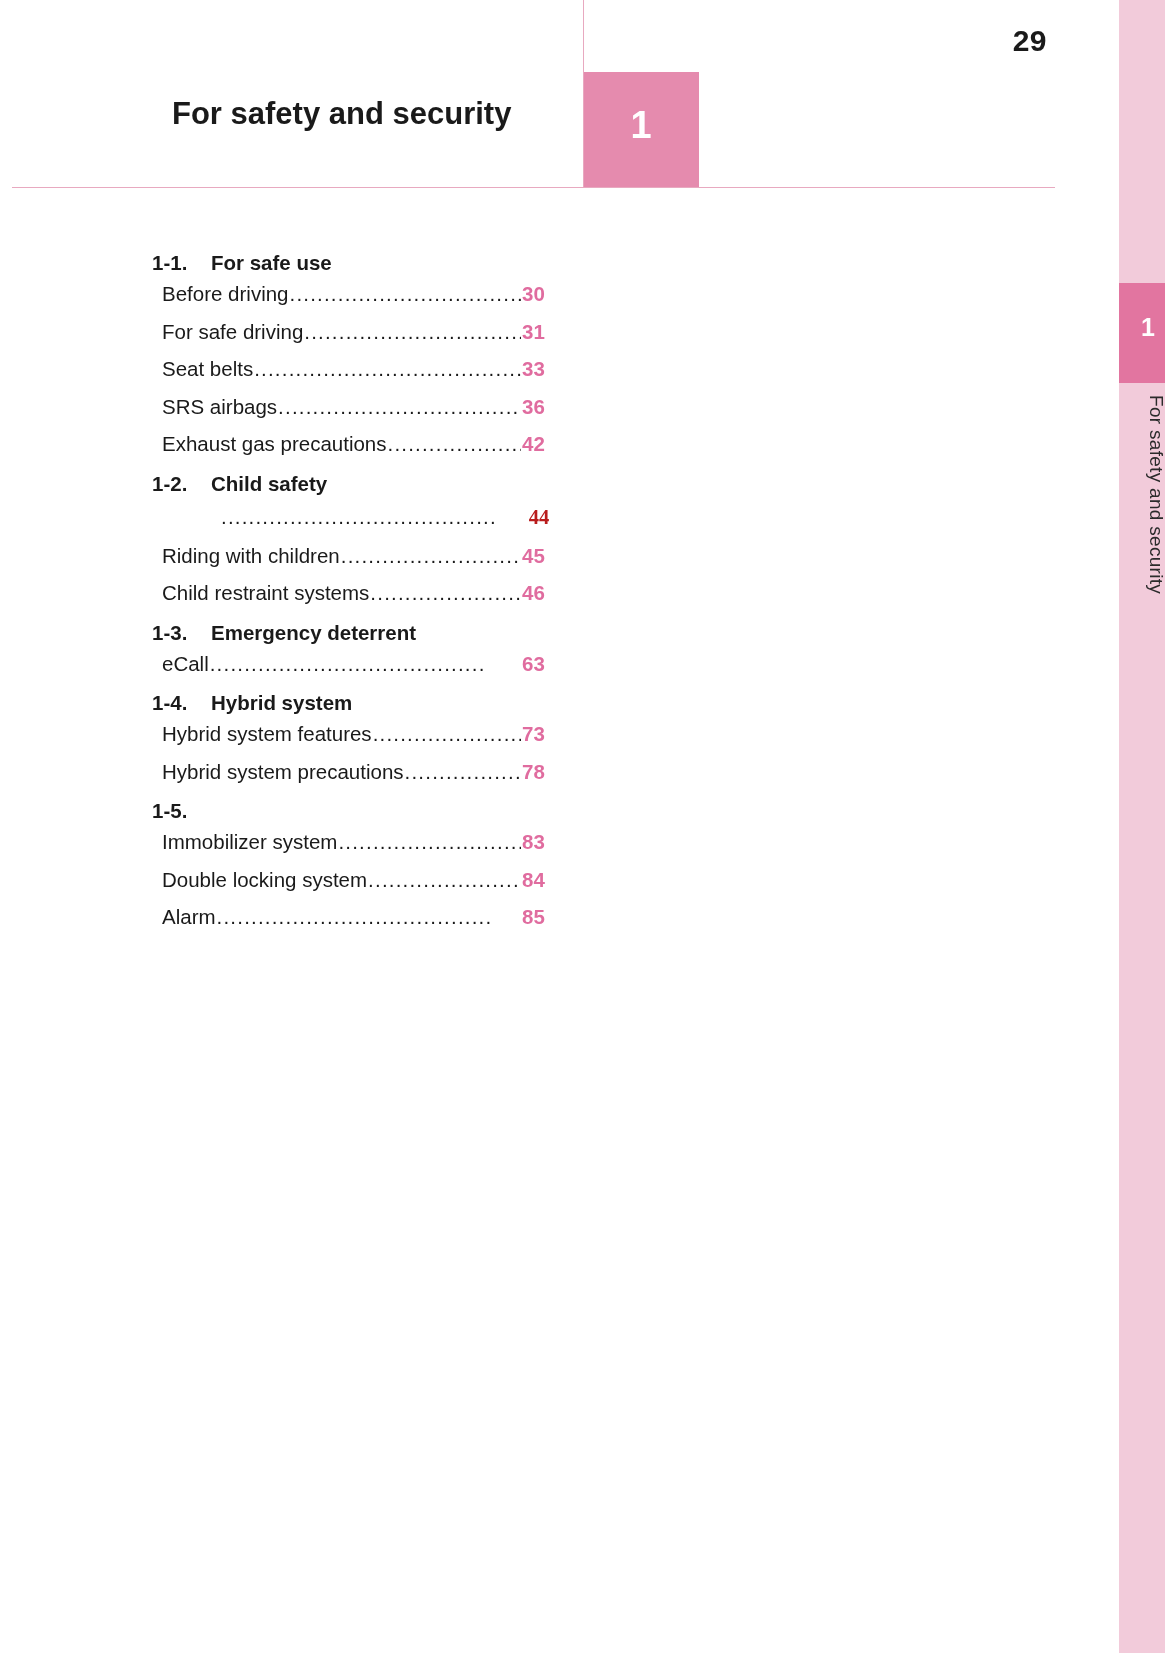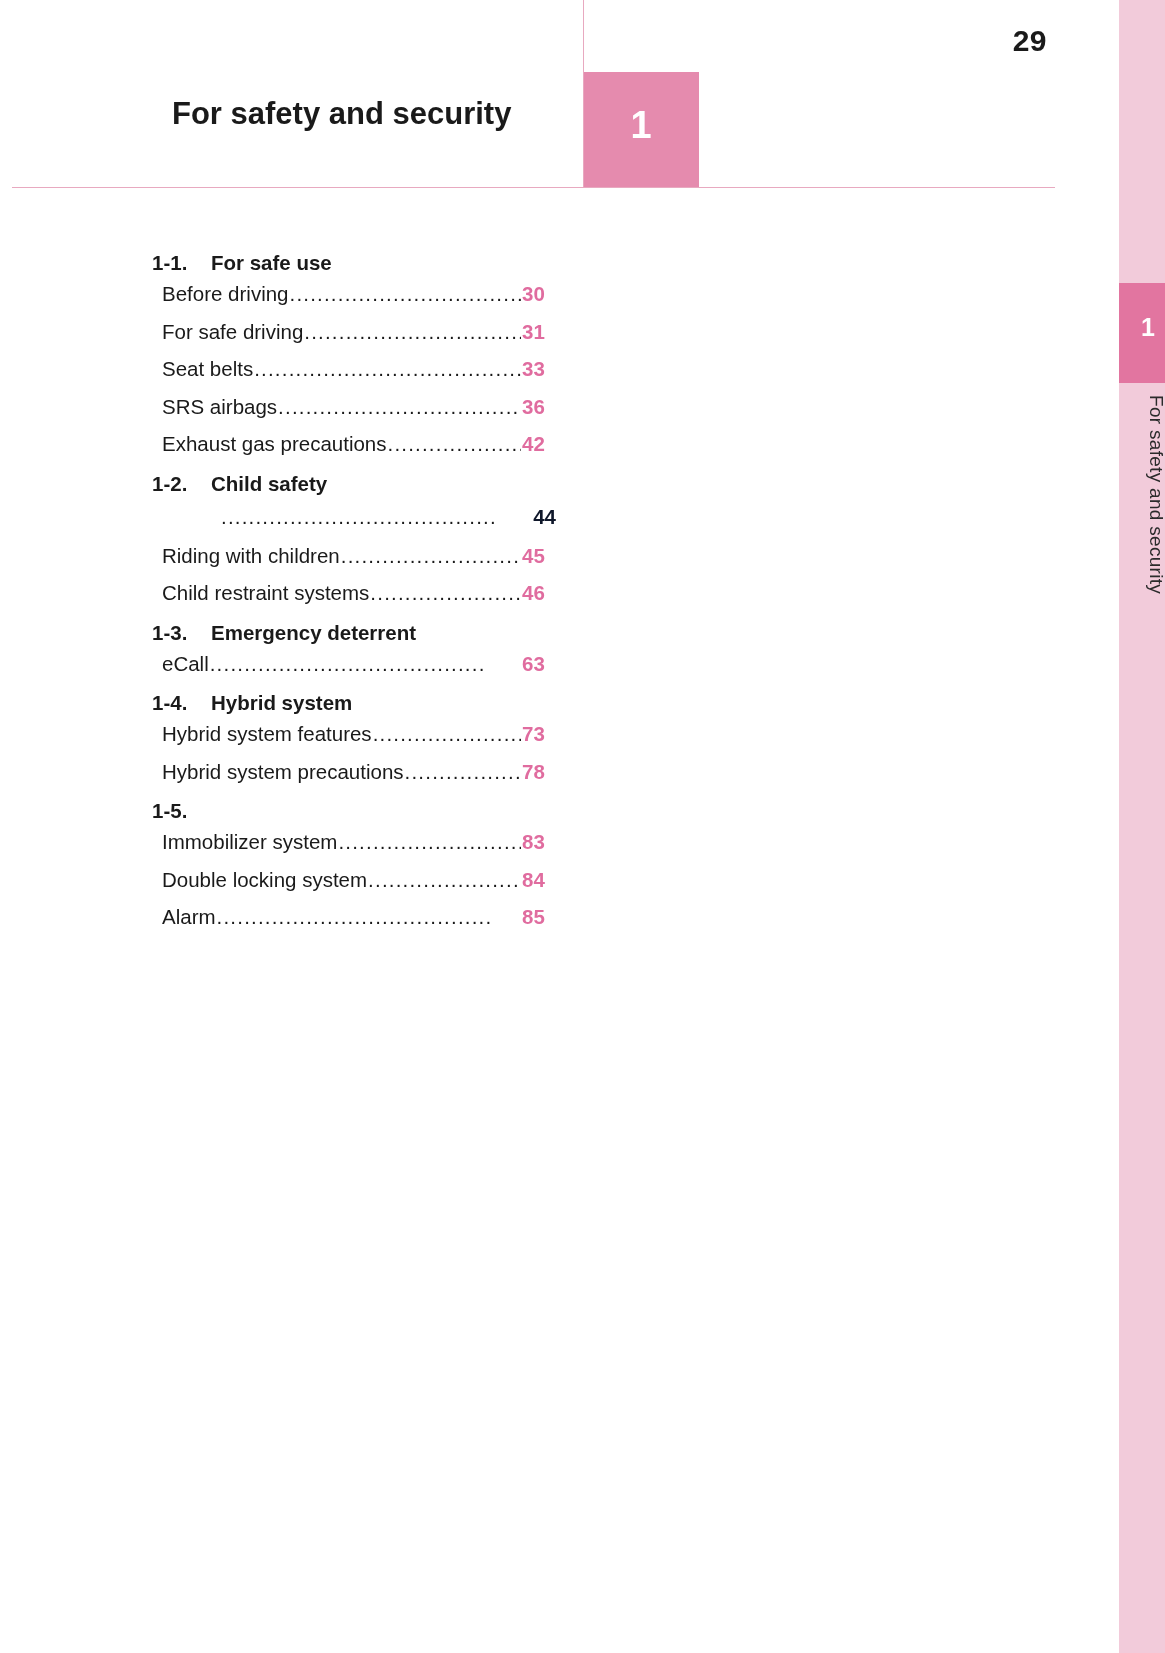--- a/index.html
+++ b/index.html
@@ -205,24 +205,25 @@
     white-space: nowrap;
   }
   .entry-wrap .line2 .leader {
     flex: 1 1 auto;
     overflow: hidden;
     white-space: nowrap;
     letter-spacing: 1.2px;
   }
   .entry-wrap .line2 .pg {
     flex: 0 0 auto;
-    color: #0f172a;
+    color: #b91c1c;
     font-weight: bold;
     min-width: 34px;
-    text-align: right;
+    text-align: center;
+    font-family: Liberation Serif, serif;
   }
 </style>
 </head>
 <body>
 
 <div class="page">
 
   <div class="page-number">29</div>
 
   <div class="chapter-title">For safety and security</div>

